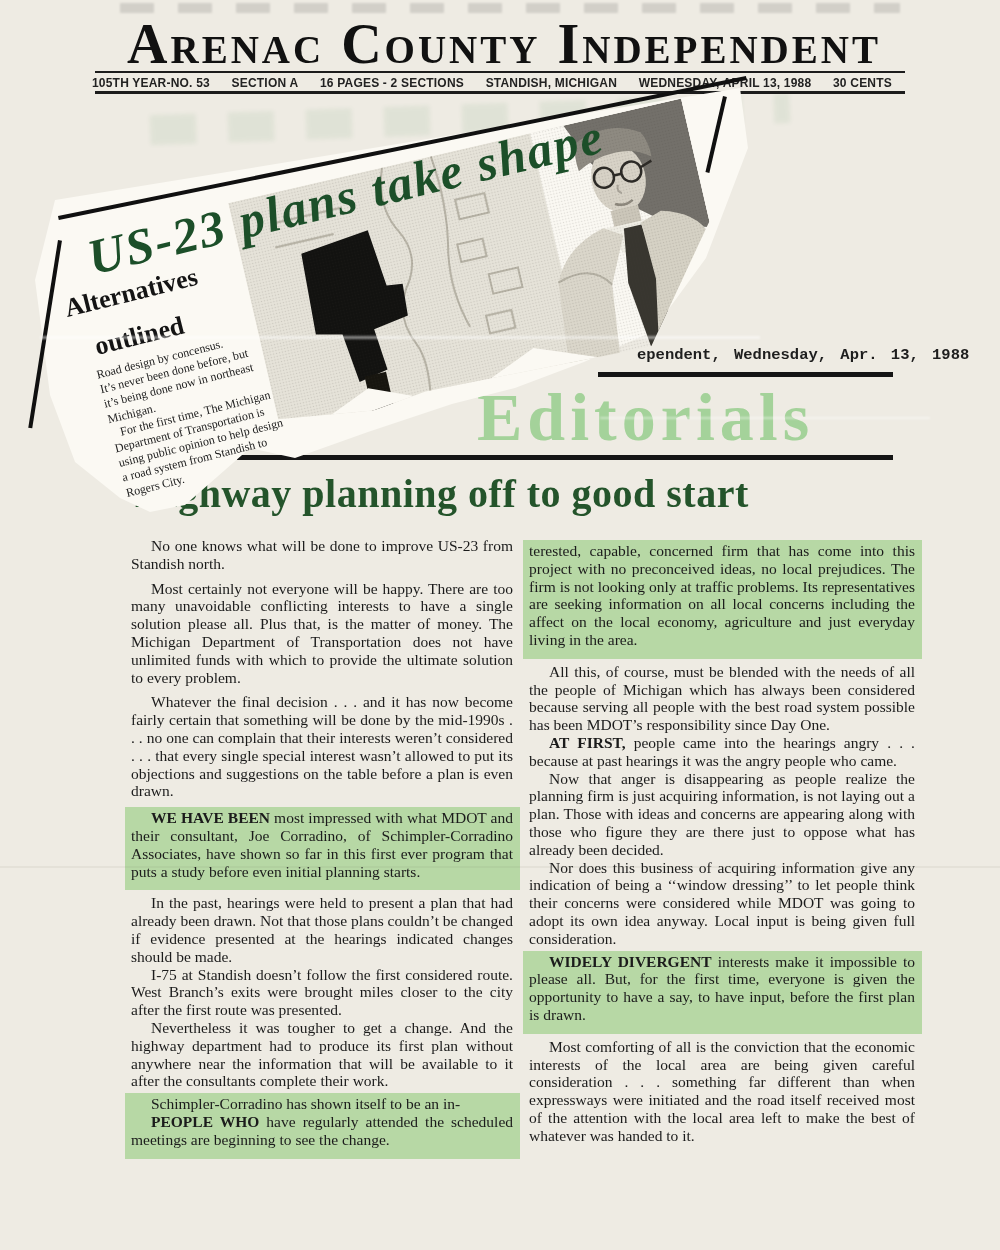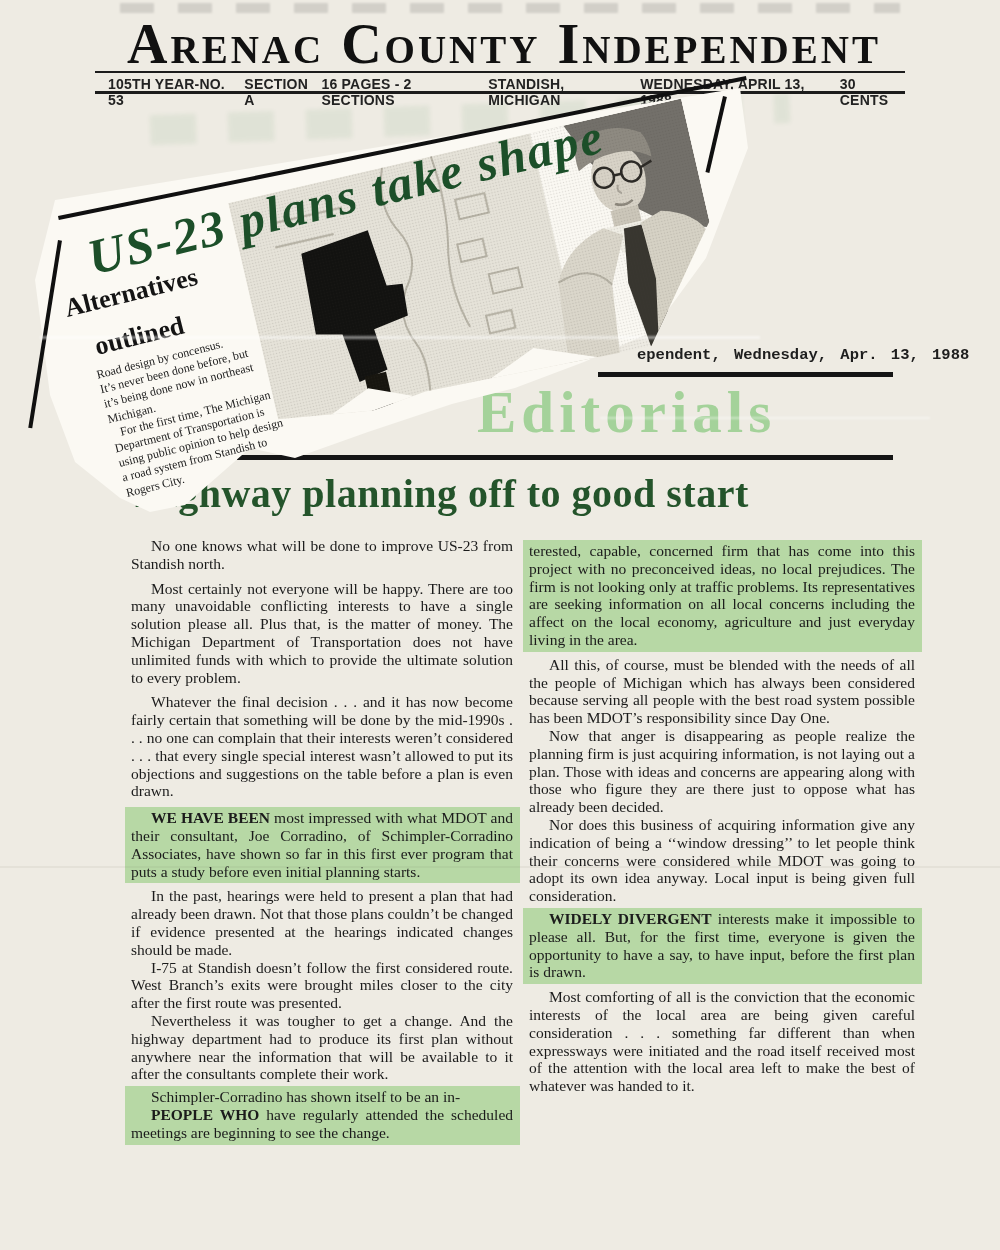--- a/index.html
+++ b/index.html
@@ -5,49 +5,49 @@
   html,body{margin:0;padding:0;}
   .page{position:relative;width:1000px;height:1250px;background:#eeebe3;overflow:hidden;
         font-family:"Liberation Serif",serif;color:#1b1b1b;}
   
   .mast-title{position:absolute;left:0;top:8px;width:100%;text-align:center;margin:4px;
         font-family:"Liberation Serif",serif;font-weight:bold;font-variant:small-caps;
         font-size:56px;letter-spacing:3px;color:#111;}
   .mast-rule{position:absolute;left:95px;width:810px;background:#1c1c1c;}
   .mr-thin{top:71px;height:2px;}
   .mr-thick{top:91px;height:3px;}
-  .mast-info{position:absolute;left:108px;top:76px;width:800px;display:flex;
+  .mast-info{position:absolute;left:92px;top:76px;width:800px;display:flex;
         justify-content:space-between;font-family:"Liberation Sans",sans-serif;
-        font-size:14px;font-weight:bold;color:#222;letter-spacing:.2px;}
+        font-size:12px;font-weight:bold;color:#222;letter-spacing:.2px;text-align:center;}
   .ghost-top{position:absolute;left:120px;top:3px;width:780px;height:10px;opacity:.16;
         background:repeating-linear-gradient(90deg,#444 0 34px,transparent 34px 58px);
         filter:blur(1.2px);}
   .ghost-green{position:absolute;left:150px;top:104px;width:640px;height:30px;opacity:.07;
         background:repeating-linear-gradient(90deg,#2f7a3a 0 46px,transparent 46px 78px);
         filter:blur(2px);transform:rotate(-2deg);}
   
   .dateline{position:absolute;left:637px;top:346px;font-family:Liberation Mono, monospace;
         font-weight:bold;font-size:15.5px;color:#1e1e1e;word-spacing:4px;z-index:1;}
   .rule{position:absolute;background:#151515;z-index:1;}
   .rule1{left:598px;top:372px;width:295px;height:5px;}
   .rule2{left:237px;top:455px;width:656px;height:5px;}
   .section-title{position:absolute;left:477px;top:378px;font-family:"Liberation Serif",serif;
-        font-weight:bold;font-size:59px;letter-spacing:5px;color:#a4d29a;z-index:1;margin:0;}
+        font-weight:bold;font-size:68px;letter-spacing:5px;color:#a4d29a;z-index:1;margin:0;}
   .edit-headline{position:absolute;left:135px;top:470px;width:780px;text-align:left;margin:0;
         font-family:"Liberation Serif",serif;font-weight:bold;font-size:40px;
         color:#24542b;letter-spacing:.5px;z-index:1;}
   
   .col{position:absolute;top:537px;font-size:15.5px;line-height:17.8px;text-align:justify;
         z-index:1;}
   .col-left{left:131px;width:382px;}
   .col-right{left:529px;width:386px;}
   .col p{margin:0;}
   .ind{text-indent:20px;}
   .gap{margin-bottom:7px !important;}
-  .hl{background:#b7d8a5;margin:3px -7px 4px -6px;padding:2px 7px 3px 6px;}
+  .hl{background:#b7d8a5;margin:3px -7px 4px -6px;padding:2px 7px 10px 6px;}
   .col strong{font-weight:bold;}
   
   .paper{position:absolute;left:30px;top:58px;width:735px;height:465px;background:#fbf9f3;
         z-index:5;filter:drop-shadow(1px 2px 2px rgba(60,55,40,.35));
         clip-path:polygon(25px 142px,710px 30px,718px 90px,676px 200px,622px 274px,
           554px 304px,485px 330px,422px 346px,338px 374px,265px 400px,220px 390px,
           195px 412px,155px 447px,120px 454px,90px 440px,45px 404px,20px 337px,5px 222px);}
   .clip-topline{position:absolute;left:58px;top:216px;width:702px;height:4px;background:#101010;
         transform:rotate(-11.5deg);transform-origin:0 0;z-index:6;}
   .clip-leftline{position:absolute;left:58px;top:240px;width:4px;height:190px;background:#101010;
@@ -118,20 +118,21 @@
       <p class="ind">Schimpler-Corradino has shown itself to be an in-</p>
       <p class="ind"><strong>PEOPLE WHO</strong><span> have regularly attended the scheduled meetings are beginning to see the change.</span></p>
     </div>
   </section>
 
   <section class="col col-right">
     <div class="hl">
       <p><span>terested, capable, concerned firm that has come into this project with no preconceived ideas, no local prejudices. The firm is not looking only at traffic problems. Its representatives are seeking information on all local concerns including the affect on the local economy, agriculture and just everyday living in the area.</span></p>
     </div>
     <p class="ind"><span>All this, of course, must be blended with the needs of all the people of Michigan which has always been considered because serving all people with the best road system possible has been MDOT’s responsibility since Day One.</span></p>
+    <p class="ind"><strong>AT FIRST,</strong><span> people came into the hearings angry . . . because at past hearings it was the angry people who came.</span></p>
     <p class="ind"><span>Now that anger is disappearing as people realize the planning firm is just acquiring information, is not laying out a plan. Those with ideas and concerns are appearing along with those who figure they are there just to oppose what has already been decided.</span></p>
     <p class="ind"><span>Nor does this business of acquiring information give any indication of being a ‘‘window dressing’’ to let people think their concerns were considered while MDOT was going to adopt its own idea anyway. Local input is being given full consideration.</span></p>
     <div class="hl">
       <p class="ind"><strong>WIDELY DIVERGENT</strong><span> interests make it impossible to please all. But, for the first time, everyone is given the opportunity to have a say, to have input, before the first plan is drawn.</span></p>
     </div>
     <p class="ind"><span>Most comforting of all is the conviction that the economic interests of the local area are being given careful consideration . . . something far different than when expressways were initiated and the road itself received most of the attention with the local area left to make the best of whatever was handed to it.</span></p>
   </section>
 
   <div class="paper"></div>
   <div class="clip-topline"></div>

